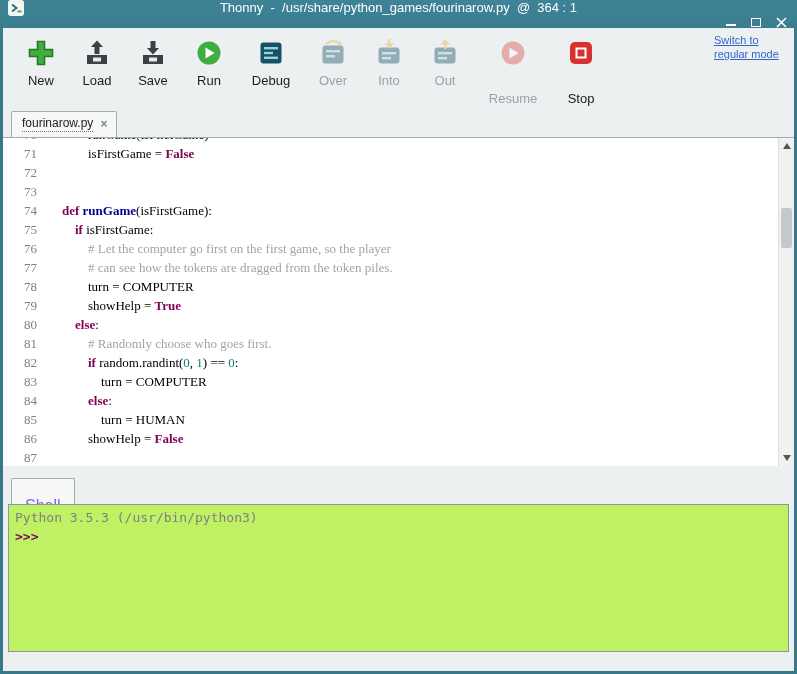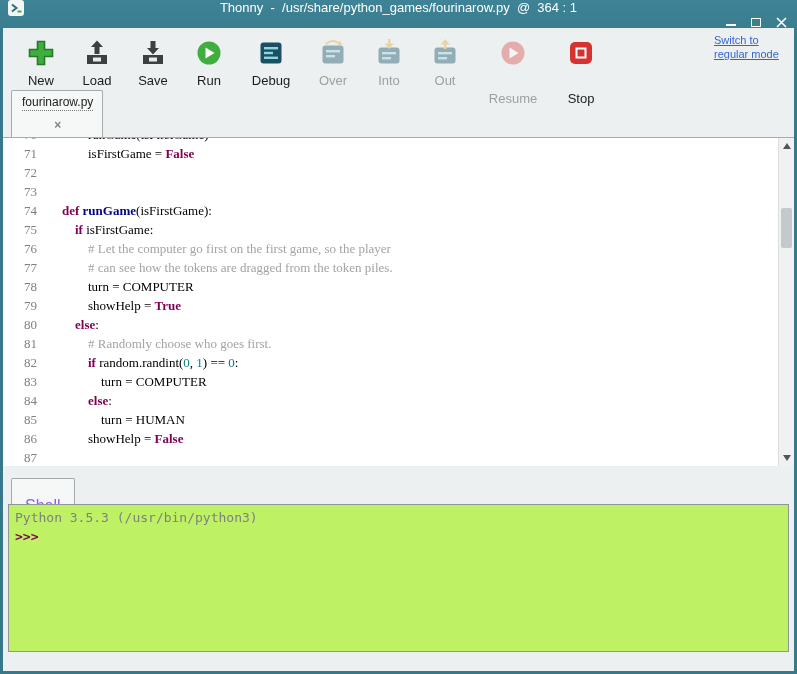--- a/index.html
+++ b/index.html
@@ -36,21 +36,21 @@
   .tlabel{font-size:13px; color:#1c1c1c;}
   .tbtn.disabled .tlabel{color:#9aa1a5;}
   .tbtn.disabled .ticon{opacity:.42;}
   .g6{margin-left:6px;} .g12{margin-left:12px;justify-content:space-between;}
   .mode-link{position:absolute; right:10px; top:6px; width:70px; text-align:left; font-size:11px;
     color:var(--link); text-decoration:underline; line-height:1.25; cursor:pointer;}
 
   
   .tabbar{height:28px; display:flex; align-items:flex-end; padding-left:8px; border-bottom:1px solid #a6abae;}
   .tab{display:flex; align-items:center; gap:7px; background:#f6f7f7; border:1px solid #a6abae; border-bottom:none;
-    border-radius:2px 2px 0 0; padding:4px 9px 5px 10px; font-size:12px; color:#222; cursor:pointer;flex-direction:column;}
+    border-radius:2px 2px 0 0; padding:4px 9px 5px 10px; font-size:12px; color:#222; cursor:pointer;}
   .tab-label{border-bottom:1px dotted #777; padding-bottom:1px;}
   .tab-close{color:#7d8488; font-size:12px; font-weight:bold; cursor:pointer;}
 
   
   .editor{height:328px; background:#fff; position:relative; overflow:hidden;}
   .code-lines{margin-top:-13px; font-family:Liberation Serif, serif; font-size:13px;}
   .crow{display:flex; height:19px; line-height:19px;}
   .lineno{width:34px; text-align:right; color:#808080; flex:none;}
   .ctext{padding-left:25px; white-space:pre; color:#000;}
   .tk-plain{color:#000;}

